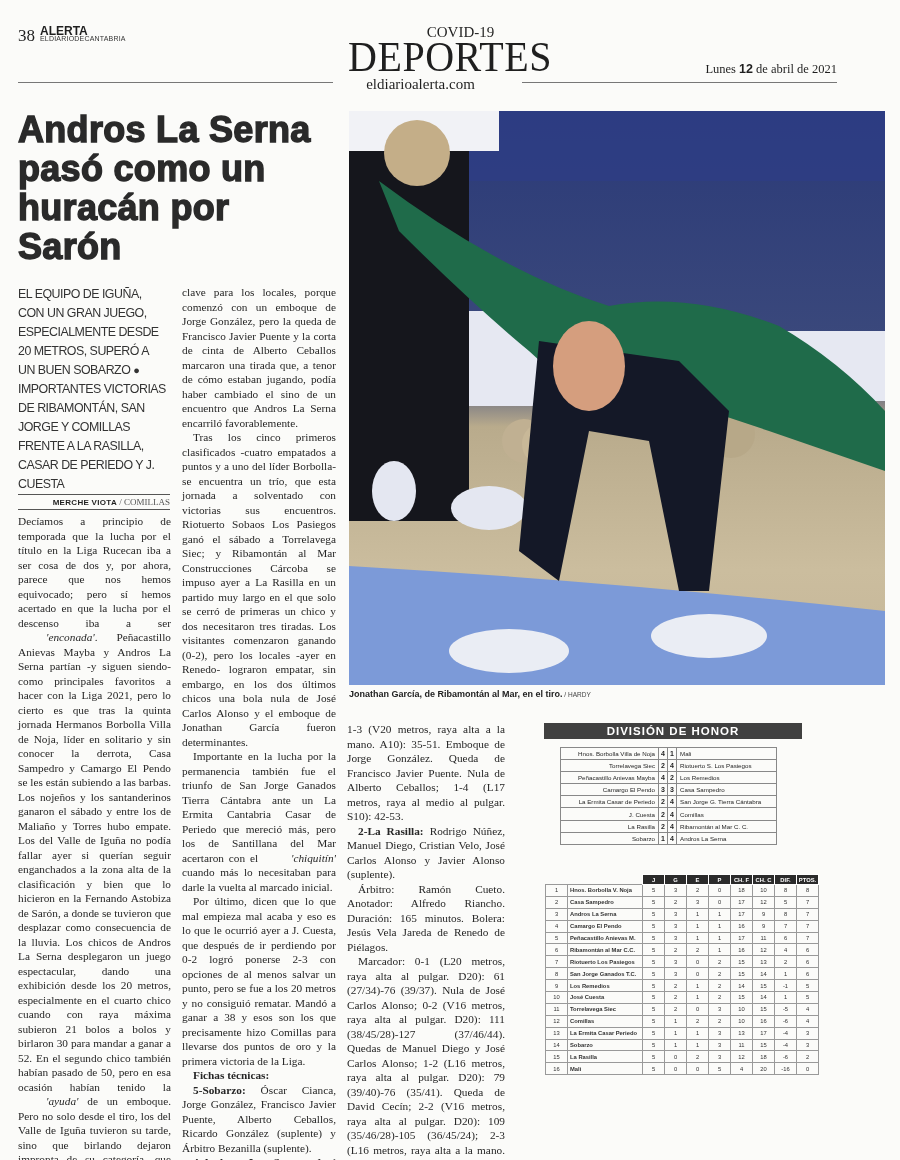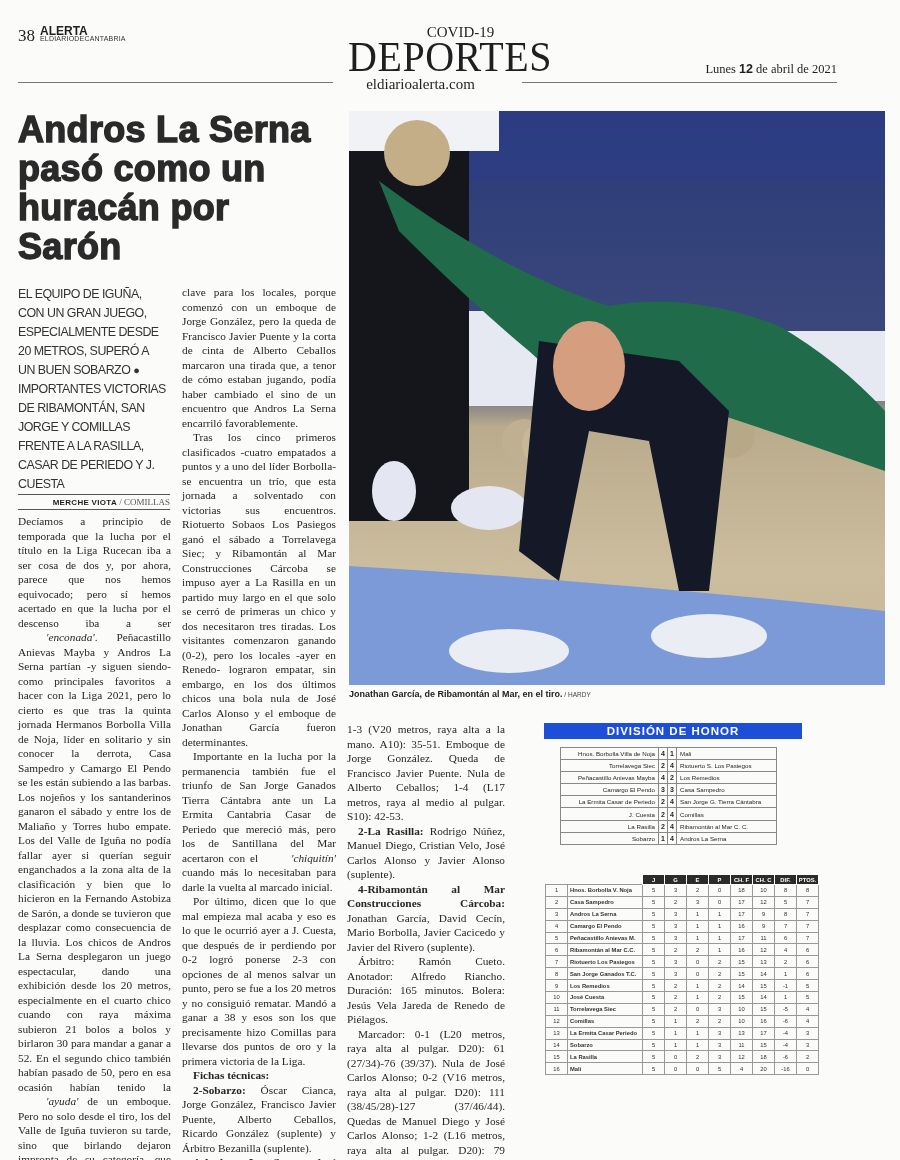--- a/index.html
+++ b/index.html
@@ -40,21 +40,21 @@
   .col b { font-weight: bold; margin-top: 28px; }
   .col i { font-style: italic; margin-left: 28px; }
 
   
   .photo { position: absolute; left: 349px; top: 111px; width: 536px; height: 574px; overflow: hidden; background: #2a3560; }
   .photo svg { display:block; }
   .caption { position: absolute; left: 349px; top: 689px; font-family: "Liberation Sans", sans-serif; font-size: 9px; font-weight: bold; color:#222; }
   .caption .credit { font-weight: normal; font-size: 6.5px; color:#444; }
 
   
-  .div-title { position: absolute; left: 544px; top: 723px; width: 258px; height: 16px; background: #1d4ed8; color: #fff; font-family: "Liberation Sans", sans-serif; font-weight: bold; font-size: 11.5px; letter-spacing: 1px; text-align: center; line-height: 16px; }
+  .div-title { position: absolute; left: 544px; top: 723px; width: 258px; height: 16px; background: #404040; color: #fff; font-family: "Liberation Sans", sans-serif; font-weight: bold; font-size: 11.5px; letter-spacing: 1px; text-align: center; line-height: 16px; }
   table { border-collapse: collapse; font-family: "Liberation Sans", sans-serif; }
   .results { position: absolute; left: 560px; top: 747px; font-size: 6.2px; }
   .results td { border: 1px solid #888; height: 12.1px; padding: 0 3px; white-space: nowrap; }
   .results td.home { width: 98px; text-align: right; }
   .results td.score { width: 9px; text-align: center; font-weight: bold; font-size: 7px; padding: 0 1px; }
   .results td.away { width: 100px; text-align: left; }
 
   .standings { position: absolute; left: 545px; top: 874px; font-size: 5.8px; }
   .standings th { background: #2b2b2b; color: #fff; font-weight: bold; height: 10px; border: 1px solid #fff; width: 22px; font-size: 5.8px; }
   .standings th.blank { background: transparent; border: none; }
@@ -97,21 +97,21 @@
   <p><span>Decíamos a principio de temporada que la lucha por el título en la Liga Rucecan iba a ser cosa de dos y, por ahora, parece que nos hemos equivocado; pero sí hemos acertado en que la lucha por el descenso iba a ser </span><i>'enconada'</i><span>. Peñacastillo Anievas Mayba y Andros La Serna partían -y siguen siendo- como principales favoritos a hacer con la Liga 2021, pero lo cierto es que tras la quinta jornada Hermanos Borbolla Villa de Noja, líder en solitario y sin conocer la derrota, Casa Sampedro y Camargo El Pendo se les están subiendo a las barbas. Los nojeños y los santanderinos ganaron el sábado y entre los de Maliaño y Torres hubo empate. Los del Valle de Iguña no podía fallar ayer si querían seguir enganchados a la zona alta de la clasificación y bien que lo hicieron en la Fernando Astobiza de Sarón, a donde se tuvieron que desplazar como consecuencia de la lluvia. Los chicos de Andros La Serna desplegaron un juego espectacular, dando una exhibición desde los 20 metros, especialmente en el cuarto chico cuando con raya máxima subieron 21 bolos a bolos y birlaron 30 para mandar a ganar a 52. En el segundo chico también habían pasado de 50, pero en esa ocasión habían tenido la </span><i>'ayuda'</i><span> de un emboque. Pero no solo desde el tiro, los del Valle de Iguña tuvieron su tarde, sino que birlando dejaron impronta de su categoría, que ahora no vamos a descubrir.</span></p>
 
 </div>
 
 <div class="col col-2">
   <p id="p2c-cont">clave para los locales, porque comenzó con un emboque de Jorge González, pero la queda de Francisco Javier Puente y la corta de cinta de Alberto Ceballos marcaron una tirada que, a tenor de cómo estaban jugando, podía haber cambiado el sino de un encuentro que Andros La Serna encarriló favorablemente.</p>
   <p class="ind">Tras los cinco primeros clasificados -cuatro empatados a puntos y a uno del líder Borbolla- se encuentra un trío, que esta jornada a solventado con victorias sus encuentros. Riotuerto Sobaos Los Pasiegos ganó el sábado a Torrelavega Siec; y Ribamontán al Mar Construcciones Cárcoba se impuso ayer a La Rasilla en un partido muy largo en el que solo se cerró de primeras un chico y dos necesitaron tres tiradas. Los visitantes comenzaron ganando (0-2), pero los locales -ayer en Renedo- lograron empatar, sin embargo, en los dos últimos chicos una bola nula de José Carlos Alonso y el emboque de Jonathan García fueron determinantes.</p>
   <p class="ind"><span>Importante en la lucha por la permanencia también fue el triunfo de San Jorge Ganados Tierra Cántabra ante un La Ermita Cantabria Casar de Periedo que mereció más, pero los de Santillana del Mar acertaron con el </span><i>'chiquitín'</i><span> cuando más lo necesitaban para darle la vuelta al marcado inicial.</span></p>
   <p class="ind">Por último, dicen que lo que mal empieza mal acaba y eso es lo que le ocurrió ayer a J. Cuesta, que después de ir perdiendo por 0-2 logró ponerse 2-3 con opciones de al menos salvar un punto, pero se fue a los 20 metros y no consiguió rematar. Mandó a ganar a 38 y esos son los que precisamente hizo Comillas para llevarse dos puntos de oro y la primera victoria de la Liga.</p>
   <p class="ind"><b>Fichas técnicas:</b></p>
-  <p class="ind"><b>2-Sobarzo:</b><span> Óscar Cianca, Jorge González, Francisco Javier Puente, Alberto Ceballos, Ricardo González (suplente) y Árbitro Bezanilla (suplente).</span></p>
+  <p class="ind"><b>5-Sobarzo:</b><span> Óscar Cianca, Jorge González, Francisco Javier Puente, Alberto Ceballos, Ricardo González (suplente) y Árbitro Bezanilla (suplente).</span></p>
   <p class="ind"><b>4-Andros La Serna:</b><span> José Manuel Lavid, Mario Pinta, Pablo Lavín, Óscar González y Cristian Lavid (suplente).</span></p>
 
 </div>
 
 <div class="photo">
   <svg width="536" height="574" viewBox="0 0 536 574">
     <defs>
       <linearGradient id="bg" x1="0" y1="0" x2="0" y2="1">
         <stop offset="0" stop-color="#2b3a78"></stop>
         <stop offset="0.45" stop-color="#3c4a7c"></stop>
@@ -141,21 +141,20 @@
     <ellipse cx="360" cy="525" rx="58" ry="22" fill="#eaedf4"></ellipse>
   </svg>
 </div>
 <div class="caption">
   <span>Jonathan García, de Ribamontán al Mar, en el tiro.</span><span class="credit"> / HARDY</span>
 </div>
 
 <div class="col col-3">
   <p>1-3 (V20 metros, raya alta a la mano. A10): 35-51. Emboque de Jorge González. Queda de Francisco Javier Puente. Nula de Alberto Ceballos; 1-4 (L17 metros, raya al medio al pulgar. S10): 42-53.</p>
   <p class="ind"><b>2-La Rasilla:</b><span> Rodrigo Núñez, Manuel Diego, Cristian Velo, José Carlos Alonso y Javier Alonso (suplente).</span></p>
-  <p class="ind"><b>4-Ribamontán al Mar Construcciones Cárcoba:</b><span> Jonathan García, David Cecín, Mario Borbolla, Javier Cacicedo y Javier del Rivero (suplente).</span></p>
   <p class="ind">Árbitro: Ramón Cueto. Anotador: Alfredo Riancho. Duración: 165 minutos. Bolera: Jesús Vela Jareda de Renedo de Piélagos.</p>
   <p class="ind">Marcador: 0-1 (L20 metros, raya alta al pulgar. D20): 61 (27/34)-76 (39/37). Nula de José Carlos Alonso; 0-2 (V16 metros, raya alta al pulgar. D20): 111 (38/45/28)-127 (37/46/44). Quedas de Manuel Diego y José Carlos Alonso; 1-2 (L16 metros, raya alta al pulgar. D20): 79 (39/40)-76 (35/41). Queda de David Cecín; 2-2 (V16 metros, raya alta al pulgar. D20): 109 (35/46/28)-105 (36/45/24); 2-3 (L16 metros, raya alta a la mano. D20): 28-41. Nula de José Carlos Alonso; 2-4 (V18 metros, raya alta al</p>
 </div>
 
 <div class="div-title">DIVISIÓN DE HONOR</div>
 <table class="results">
   <tbody id="results-body">
       <tr>
         <td class="home">Hnos. Borbolla Villa de Noja</td>
         <td class="score">4</td>

